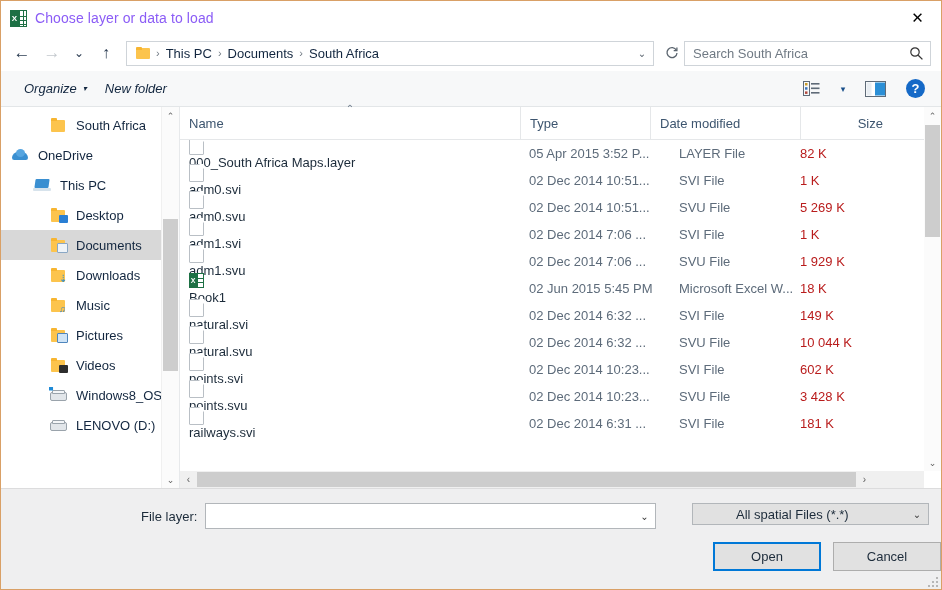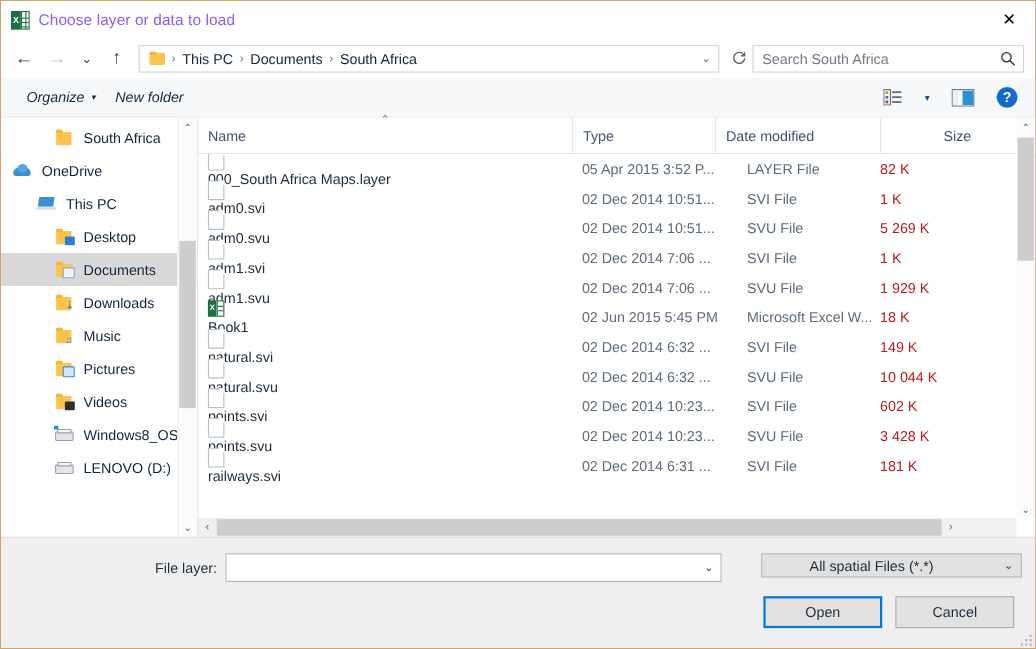--- a/index.html
+++ b/index.html
@@ -376,21 +376,21 @@
     position: absolute; right: 12px; top: 14px;
     width: 237px; height: 22px; box-sizing: border-box;
     background: #e1e1e1; border: 1px solid #b2b6ba;
     display: flex; align-items: center; cursor: pointer; padding-left: 36px;
   }
   .filter-text {
     flex: 1 1 auto; padding-left: 7px; font-size: 13px; color: #1c2b3a;
     white-space: nowrap; overflow: hidden;
   }
   .btn-row {
-    position: absolute; right: 19px; top: 53px;
+    position: absolute; right: 0; top: 53px;
     display: flex; gap: 12px;
   }
   .btn {
     width: 108px; height: 29px; box-sizing: border-box;
     background: #e1e1e1; border: 1px solid #adadad;
     font-size: 13px; color: #1c2b3a;
     display: flex; align-items: center; justify-content: center;
     cursor: pointer; font-family: "Liberation Sans", sans-serif;
   }
   .btn.primary { border: 2px solid #0078d7; }

